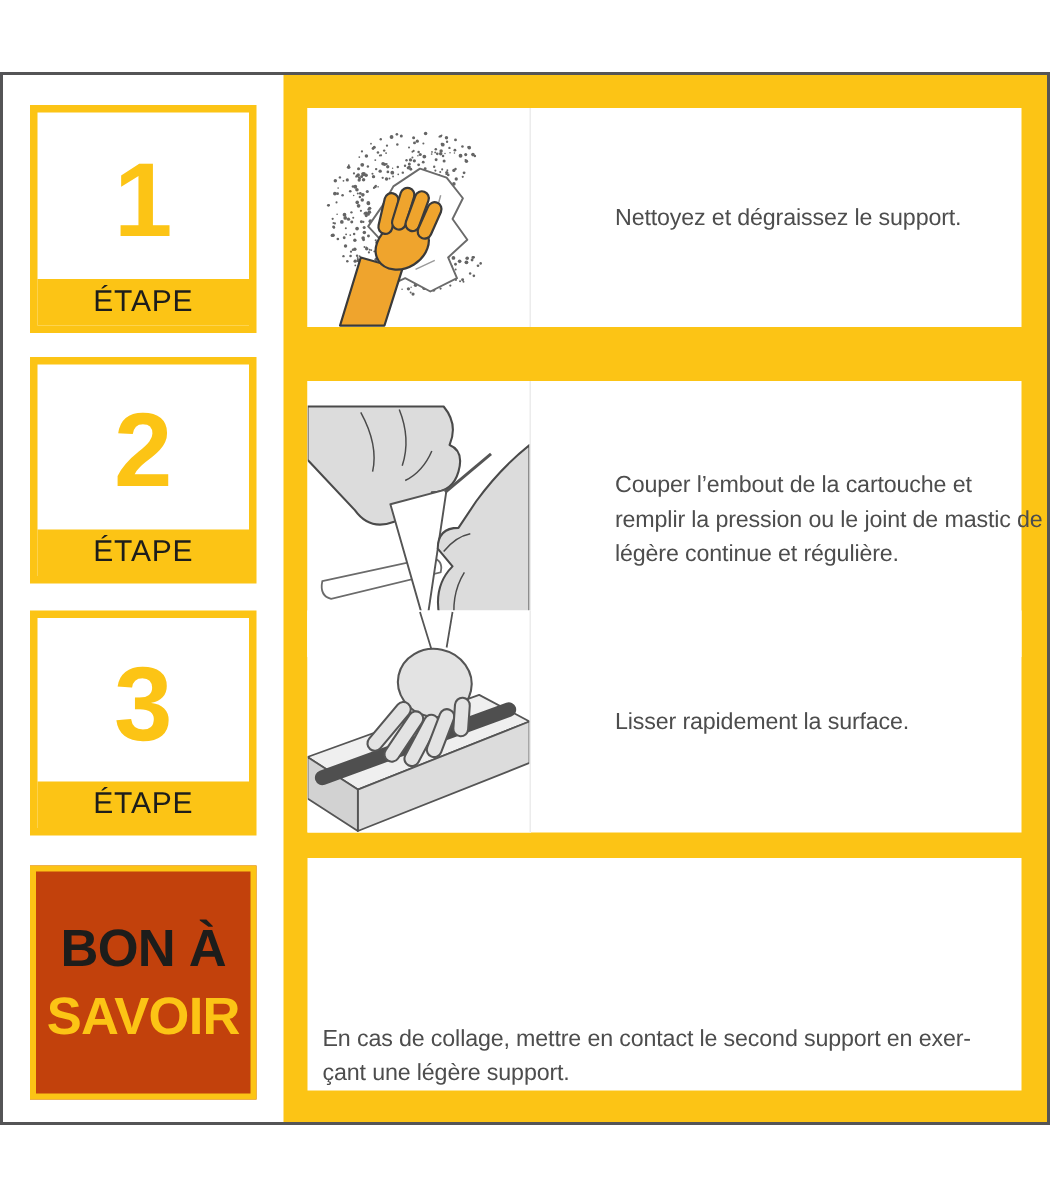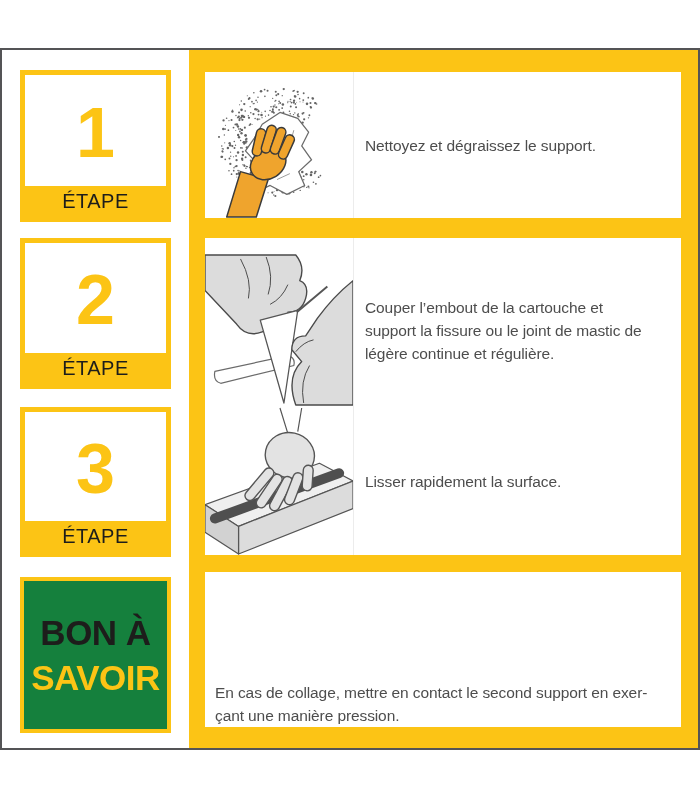--- a/index.html
+++ b/index.html
@@ -13,29 +13,29 @@
             border:5px solid var(--accent-yellow,#FCC415);background:#fff;
             display:flex;flex-direction:column;}
   .step-number{flex:1;display:flex;align-items:center;justify-content:center;
                font-size:70px;font-weight:bold;line-height:1;padding-top:4px;
                color:var(--accent-yellow,#FCC415);}
   .step-label{height:31px;background:var(--accent-yellow,#FCC415);
               color:var(--heading-black,#1d1d1b);font-weight:normal;font-size:20px;
               line-height:31px;text-align:center;letter-spacing:.5px;}
   .info-box{position:absolute;left:18px;top:527px;width:151px;height:156px;
             box-sizing:border-box;border:4px solid var(--accent-yellow,#FCC415);
-            background:#15803d;display:flex;flex-direction:column;align-items:center;
+            background:#c2410c;display:flex;flex-direction:column;align-items:center;
             justify-content:center;font-weight:bold;font-size:35px;line-height:45px;
             letter-spacing:-.5px;}
   .info-line1{color:var(--heading-black,#1d1d1b);}
   .info-line2{color:var(--accent-yellow,#FCC415);}
   
   .panel{position:absolute;left:187px;top:0;width:509px;height:100%;
          background:var(--accent-yellow,#FCC415);}
-  .row{position:absolute;left:16px;width:476px;background:#fff;display:flex;}
+  .row{position:absolute;left:16px;width:476px;background:#fff;display:flex;gap:45px;}
   .illo{width:149px;flex:0 0 149px;border-right:1px solid #ececec;
         box-sizing:border-box;overflow:hidden;background:#fff;}
   .illo svg{display:block;width:148px;height:100%;}
   .caption{flex:1;display:flex;flex-direction:column;justify-content:center;
            padding:0 18px 0 11px;color:var(--body-text,#4d4d4d);
            font-size:15.5px;line-height:23px;letter-spacing:-.1px;}
   .row.no-illo .caption{padding-left:10px;justify-content:flex-end;}
   .line{white-space:nowrap;}
 </style>
 </head>
@@ -420,36 +420,36 @@
               <rect x="-4.7" y="-26" width="9.4" height="28" rx="4.7" transform="translate(70,80) rotate(20)"></rect>
               <rect x="-4.7" y="-24" width="9.4" height="26" rx="4.7" transform="translate(78,85) rotate(24)"></rect>
             </g>
           </svg>
         </div>
         <div class="caption">
           <div class="line">Nettoyez et dégraissez le support.</div>
         </div>
       </div>
 
-      <div class="row" style="top:188px;height:184px">
+      <div class="row" style="top:204px;height:184px">
         <div class="illo">
           <svg viewBox="0 0 150 152" xmlns="http://www.w3.org/2000/svg">
             <path d="M10,118 L84,102 Q92,104 90,112 L16,130 Q8,128 10,118 Z" fill="#ffffff" stroke="#6b6b6b" stroke-width="1.2"></path>
             <path d="M58,58 L80,53 L72,100 Z" fill="#b5b5b5" stroke="#4a4a4a" stroke-width="1.2"></path>
             <path d="M0,0 L92,0 Q102,12 96,26 Q106,30 102,44 Q98,58 84,58 Q88,70 74,72 L58,78 Q42,84 32,70 L0,36 Z" fill="#dcdcdc" stroke="#4a4a4a" stroke-width="1.4" stroke-linejoin="round"></path>
             <path d="M36,4 Q48,26 44,44 M62,2 Q70,22 64,40 M84,30 Q78,44 66,50" fill="none" stroke="#4a4a4a" stroke-width="1"></path>
             <path d="M56,66 L94,56 L80,150 Z" fill="#ffffff" stroke="#555555" stroke-width="1.3" stroke-linejoin="round"></path>
             <path d="M93,58 L124,32" fill="none" stroke="#555555" stroke-width="2"></path>
             <path d="M150,26 L150,152 L92,152 Q82,124 98,108 L88,96 Q88,82 102,82 L114,64 Q130,42 150,26 Z" fill="#dcdcdc" stroke="#4a4a4a" stroke-width="1.4" stroke-linejoin="round"></path>
             <path d="M100,150 Q96,128 106,112 M92,98 Q100,88 110,86" fill="none" stroke="#4a4a4a" stroke-width="1"></path>
           </svg>
         </div>
         <div class="caption">
           <div class="line">Couper l’embout de la cartouche et</div>
-          <div class="line">support la fissure ou le joint de mastic de</div>
+          <div class="line">remplir la pression ou le joint de mastic de</div>
           <div class="line">légère continue et régulière.</div>
         </div>
       </div>
 
       <div class="row" style="top:357px;height:148px">
         <div class="illo">
           <svg viewBox="0 0 150 148" xmlns="http://www.w3.org/2000/svg">
             <path d="M0,98 L116,56 L150,74 L34,120 Z" fill="#efefef" stroke="#555555" stroke-width="1.2" stroke-linejoin="round"></path>
             <path d="M34,120 L150,74 L150,102 L34,148 Z" fill="#dcdcdc" stroke="#555555" stroke-width="1.2" stroke-linejoin="round"></path>
             <path d="M0,98 L34,120 L34,148 L0,126 Z" fill="#d2d2d2" stroke="#555555" stroke-width="1.2" stroke-linejoin="round"></path>
@@ -466,19 +466,19 @@
           </svg>
         </div>
         <div class="caption">
           <div class="line">Lisser rapidement la surface.</div>
         </div>
       </div>
 
       <div class="row no-illo" style="top:522px;height:155px">
         <div class="caption">
           <div class="line">En cas de collage, mettre en contact le second support en exer-</div>
-          <div class="line">çant une manière pression.</div>
+          <div class="line">çant une légère support.</div>
         </div>
       </div>
 
     </div>
   </div>
 </div>
 
 </body></html>

